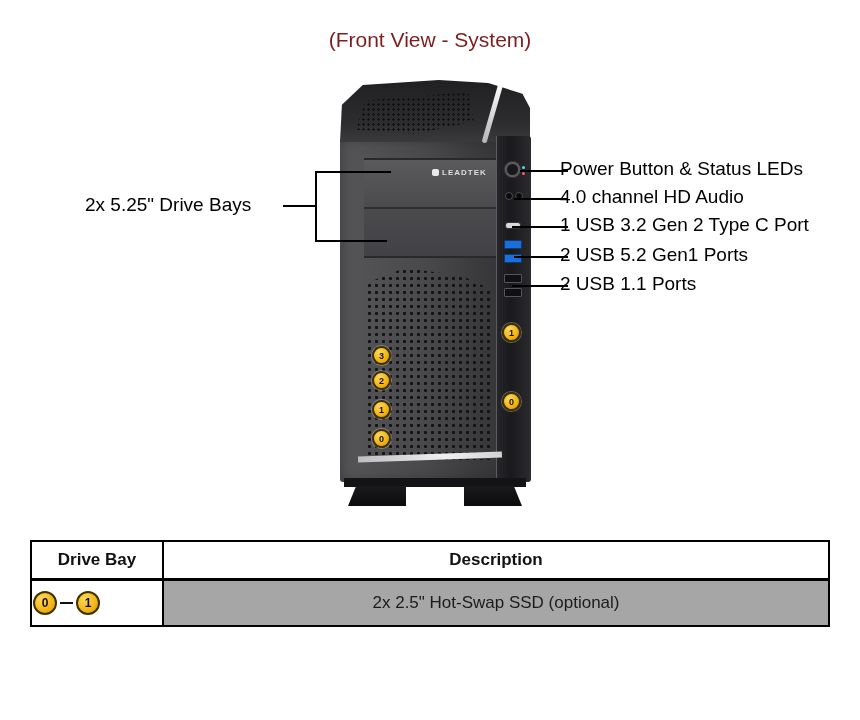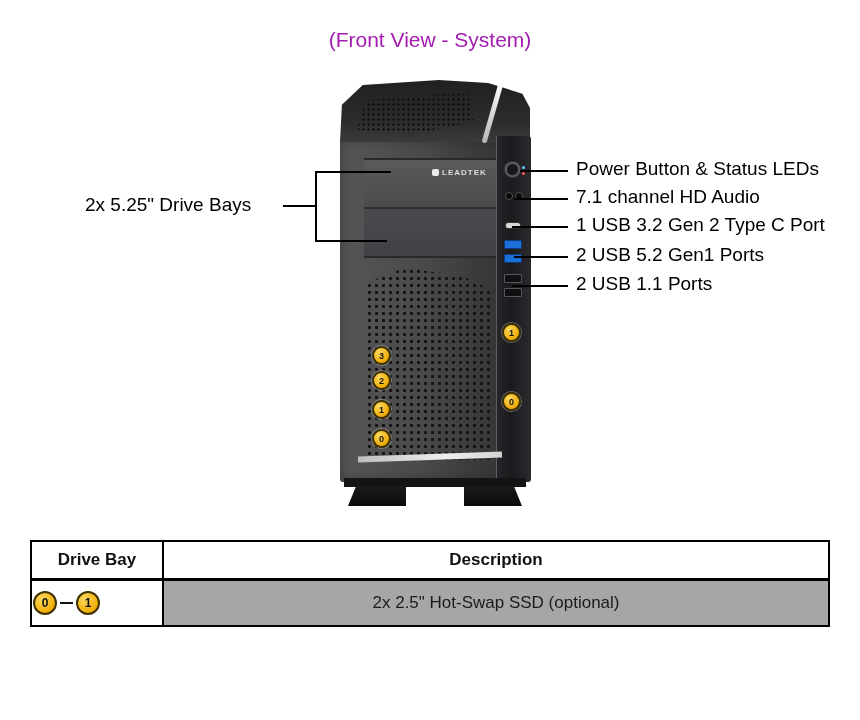--- a/index.html
+++ b/index.html
@@ -4,21 +4,21 @@
 <style>
   html,body{margin:0;padding:0;}
   body{
     width:860px;height:720px;background:#ffffff;
     font-family:"Liberation Sans", sans-serif;color:#000;
     position:relative;overflow:hidden;
   }
 
   
   .title{position:absolute;left:0;top:28px;width:860px;text-align:center;
-         font-size:21px;color:#a21caf;}
+         font-size:21px;color:#7f1d1d;}
 
   
   .tower{position:absolute;left:338px;top:80px;width:194px;height:430px;}
   .tower-body{position:absolute;left:2px;top:58px;width:190px;height:344px;
     background:linear-gradient(90deg,#565659 0%,#49494c 45%,#3b3b3e 72%,#2f2f32 100%);
     border-radius:3px;box-shadow:inset 0 0 14px rgba(0,0,0,.35);}
   .tower-top{position:absolute;left:2px;top:0;width:190px;height:62px;
     background:linear-gradient(180deg,#202022,#2d2d30 70%,#3a3a3d);
     clip-path:polygon(0 100%,1% 40%,12% 8%,52% 0,78% 5%,96% 22%,100% 45%,100% 100%);}
   .tower-top-mesh{position:absolute;left:18px;top:12px;width:118px;height:42px;
@@ -78,21 +78,21 @@
   .pb0{left:164px;top:243px;} .pb1{left:164px;top:312px;}
 
   
   .left-label{position:absolute;left:85px;top:194px;font-size:19px;white-space:nowrap;}
   .line{position:absolute;background:#000;}
   .l-h1{left:283px;top:205px;width:33px;height:2px;}
   .l-v {left:315px;top:171px;width:2px;height:71px;}
   .l-h2{left:317px;top:171px;width:74px;height:2px;}
   .l-h3{left:317px;top:240px;width:70px;height:2px;}
 
-  .r-label{position:absolute;left:576px;font-size:19px;white-space:nowrap;}
+  .r-label{position:absolute;left:560px;font-size:19px;white-space:nowrap;}
   .rl0{top:158px;} .rl1{top:186px;} .rl2{top:214px;} .rl3{top:244px;} .rl4{top:273px;}
   .r-line{position:absolute;height:2px;background:#000;}
   .rn0{left:520px;top:170px;width:48px;}
   .rn1{left:514px;top:198px;width:54px;}
   .rn2{left:512px;top:226px;width:56px;}
   .rn3{left:514px;top:256px;width:54px;}
   .rn4{left:512px;top:285px;width:56px;}
 
   
   .bay-table{position:absolute;left:30px;top:540px;width:800px;
@@ -161,21 +161,21 @@
   <div class="line l-v"></div>
   <div class="line l-h2"></div>
   <div class="line l-h3"></div>
 
   <div class="r-line rn0"></div>
   <div class="r-line rn1"></div>
   <div class="r-line rn2"></div>
   <div class="r-line rn3"></div>
   <div class="r-line rn4"></div>
   <div class="r-label rl0">Power Button &amp; Status LEDs</div>
-  <div class="r-label rl1">7.1 channel HD Audio</div>
+  <div class="r-label rl1">4.0 channel HD Audio</div>
   <div class="r-label rl2">1 USB 3.2 Gen 2 Type C Port</div>
   <div class="r-label rl3">2 USB 5.2 Gen1 Ports</div>
   <div class="r-label rl4">2 USB 1.1 Ports</div>
 
   <table class="bay-table">
     <tbody>
         <tr>
       <th>Drive Bay</th>
       <th>Description</th>
     </tr>

